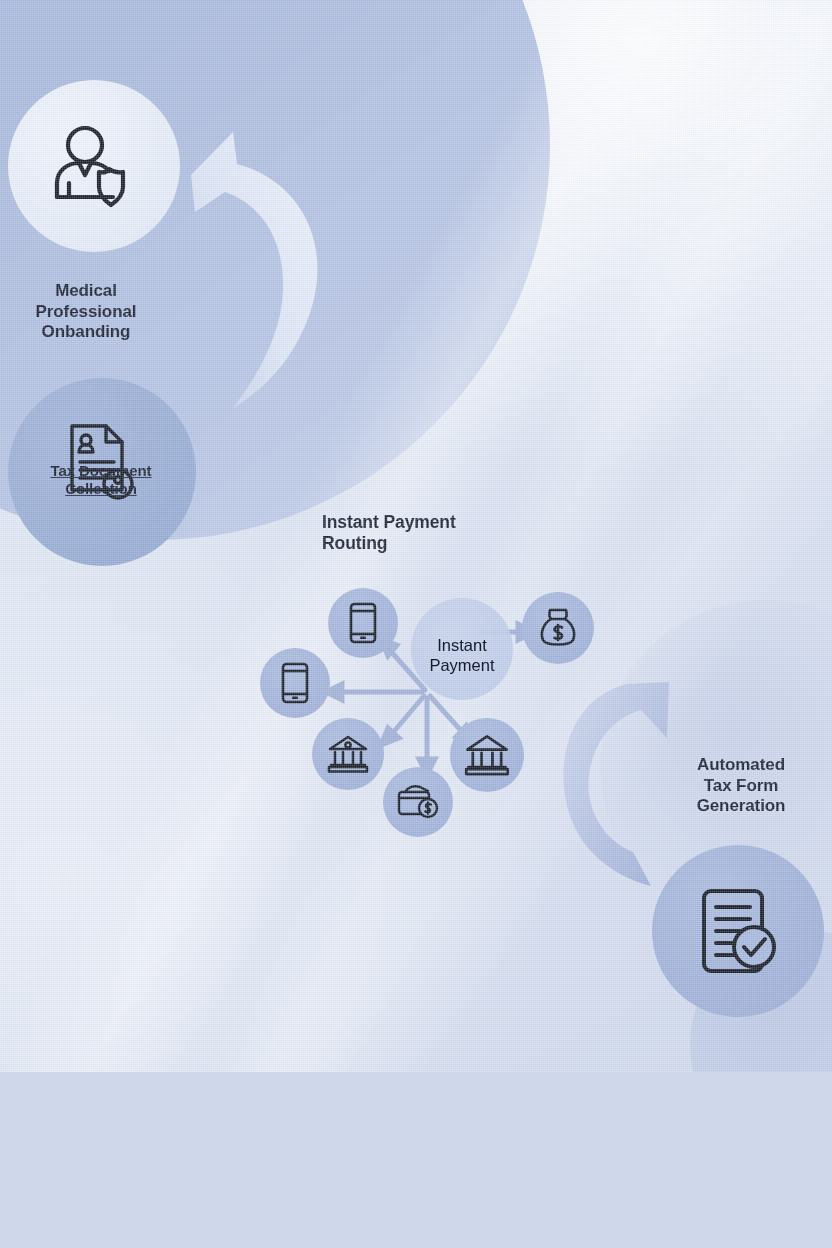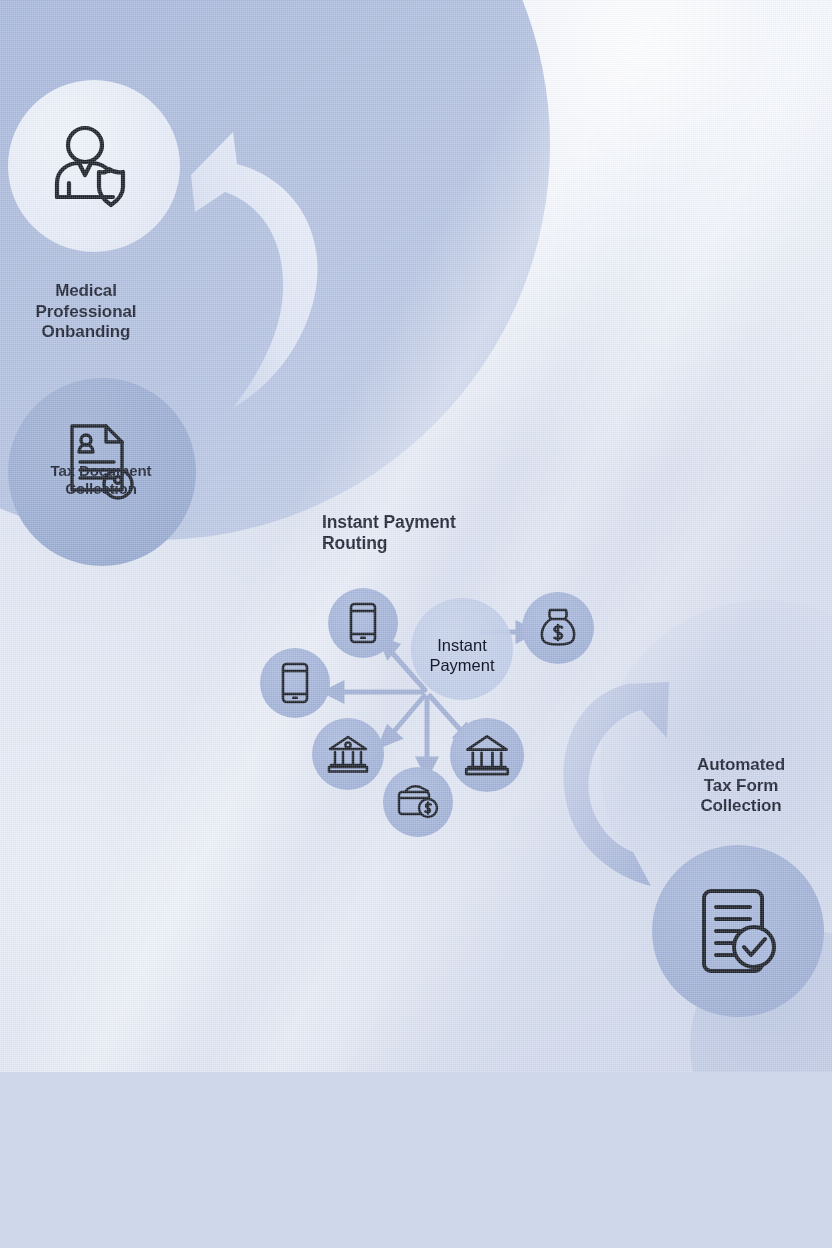--- a/index.html
+++ b/index.html
@@ -149,20 +149,21 @@
     left: 0px; top: 281px;
     width: 172px;
     text-align: center;
     font-size: 17px;
   }
   #label-taxdoc {
     left: 8px; top: 462px;
     width: 186px;
     text-align: center;
     font-size: 15px;
+    text-decoration: underline;
   }
   #label-routing {
     left: 322px; top: 512px;
     width: 215px;
     text-align: left;
     font-size: 17.5px;
   }
   #label-taxform {
     left: 652px; top: 755px;
     width: 178px;
@@ -345,21 +346,21 @@
       <g fill="none" stroke="#12161f" stroke-width="2.6" stroke-linejoin="round" stroke-linecap="round">
         <path d="M 13 4 C 12 8 12 11 14 13 L 28 13 C 30 11 30 8 29 4 Z"></path>
         <path d="M 14 13 C 6 18 3 27 6 34 C 9 40 33 40 36 34 C 39 27 36 18 28 13"></path>
         <path d="M 21 19 L 21 34 M 25 21.5 C 23.5 20 17.5 19.8 17.5 23.6 C 17.5 27 25 26.2 25 29.8 C 25 33.4 19 33.2 17.5 31.8"></path>
       </g>
     </svg>
   </div>
 
   <div class="label" id="label-taxform">Automated
 Tax Form
-Collection</div>
+Generation</div>
   <div class="node-circle" id="circle-taxform">
     <svg class="icon-svg" width="88" height="92" viewBox="0 0 88 92">
       <g fill="none" stroke="#12161f" stroke-width="4" stroke-linejoin="round" stroke-linecap="round">
         <rect x="10" y="6" width="58" height="80" rx="7"></rect>
         <path d="M 22 22 L 56 22"></path>
         <path d="M 22 34 L 56 34"></path>
         <path d="M 22 46 L 52 46"></path>
         <path d="M 22 58 L 42 58"></path>
         <path d="M 22 70 L 40 70"></path>
         <circle cx="60" cy="62" r="20" fill="#a3b4da"></circle>

